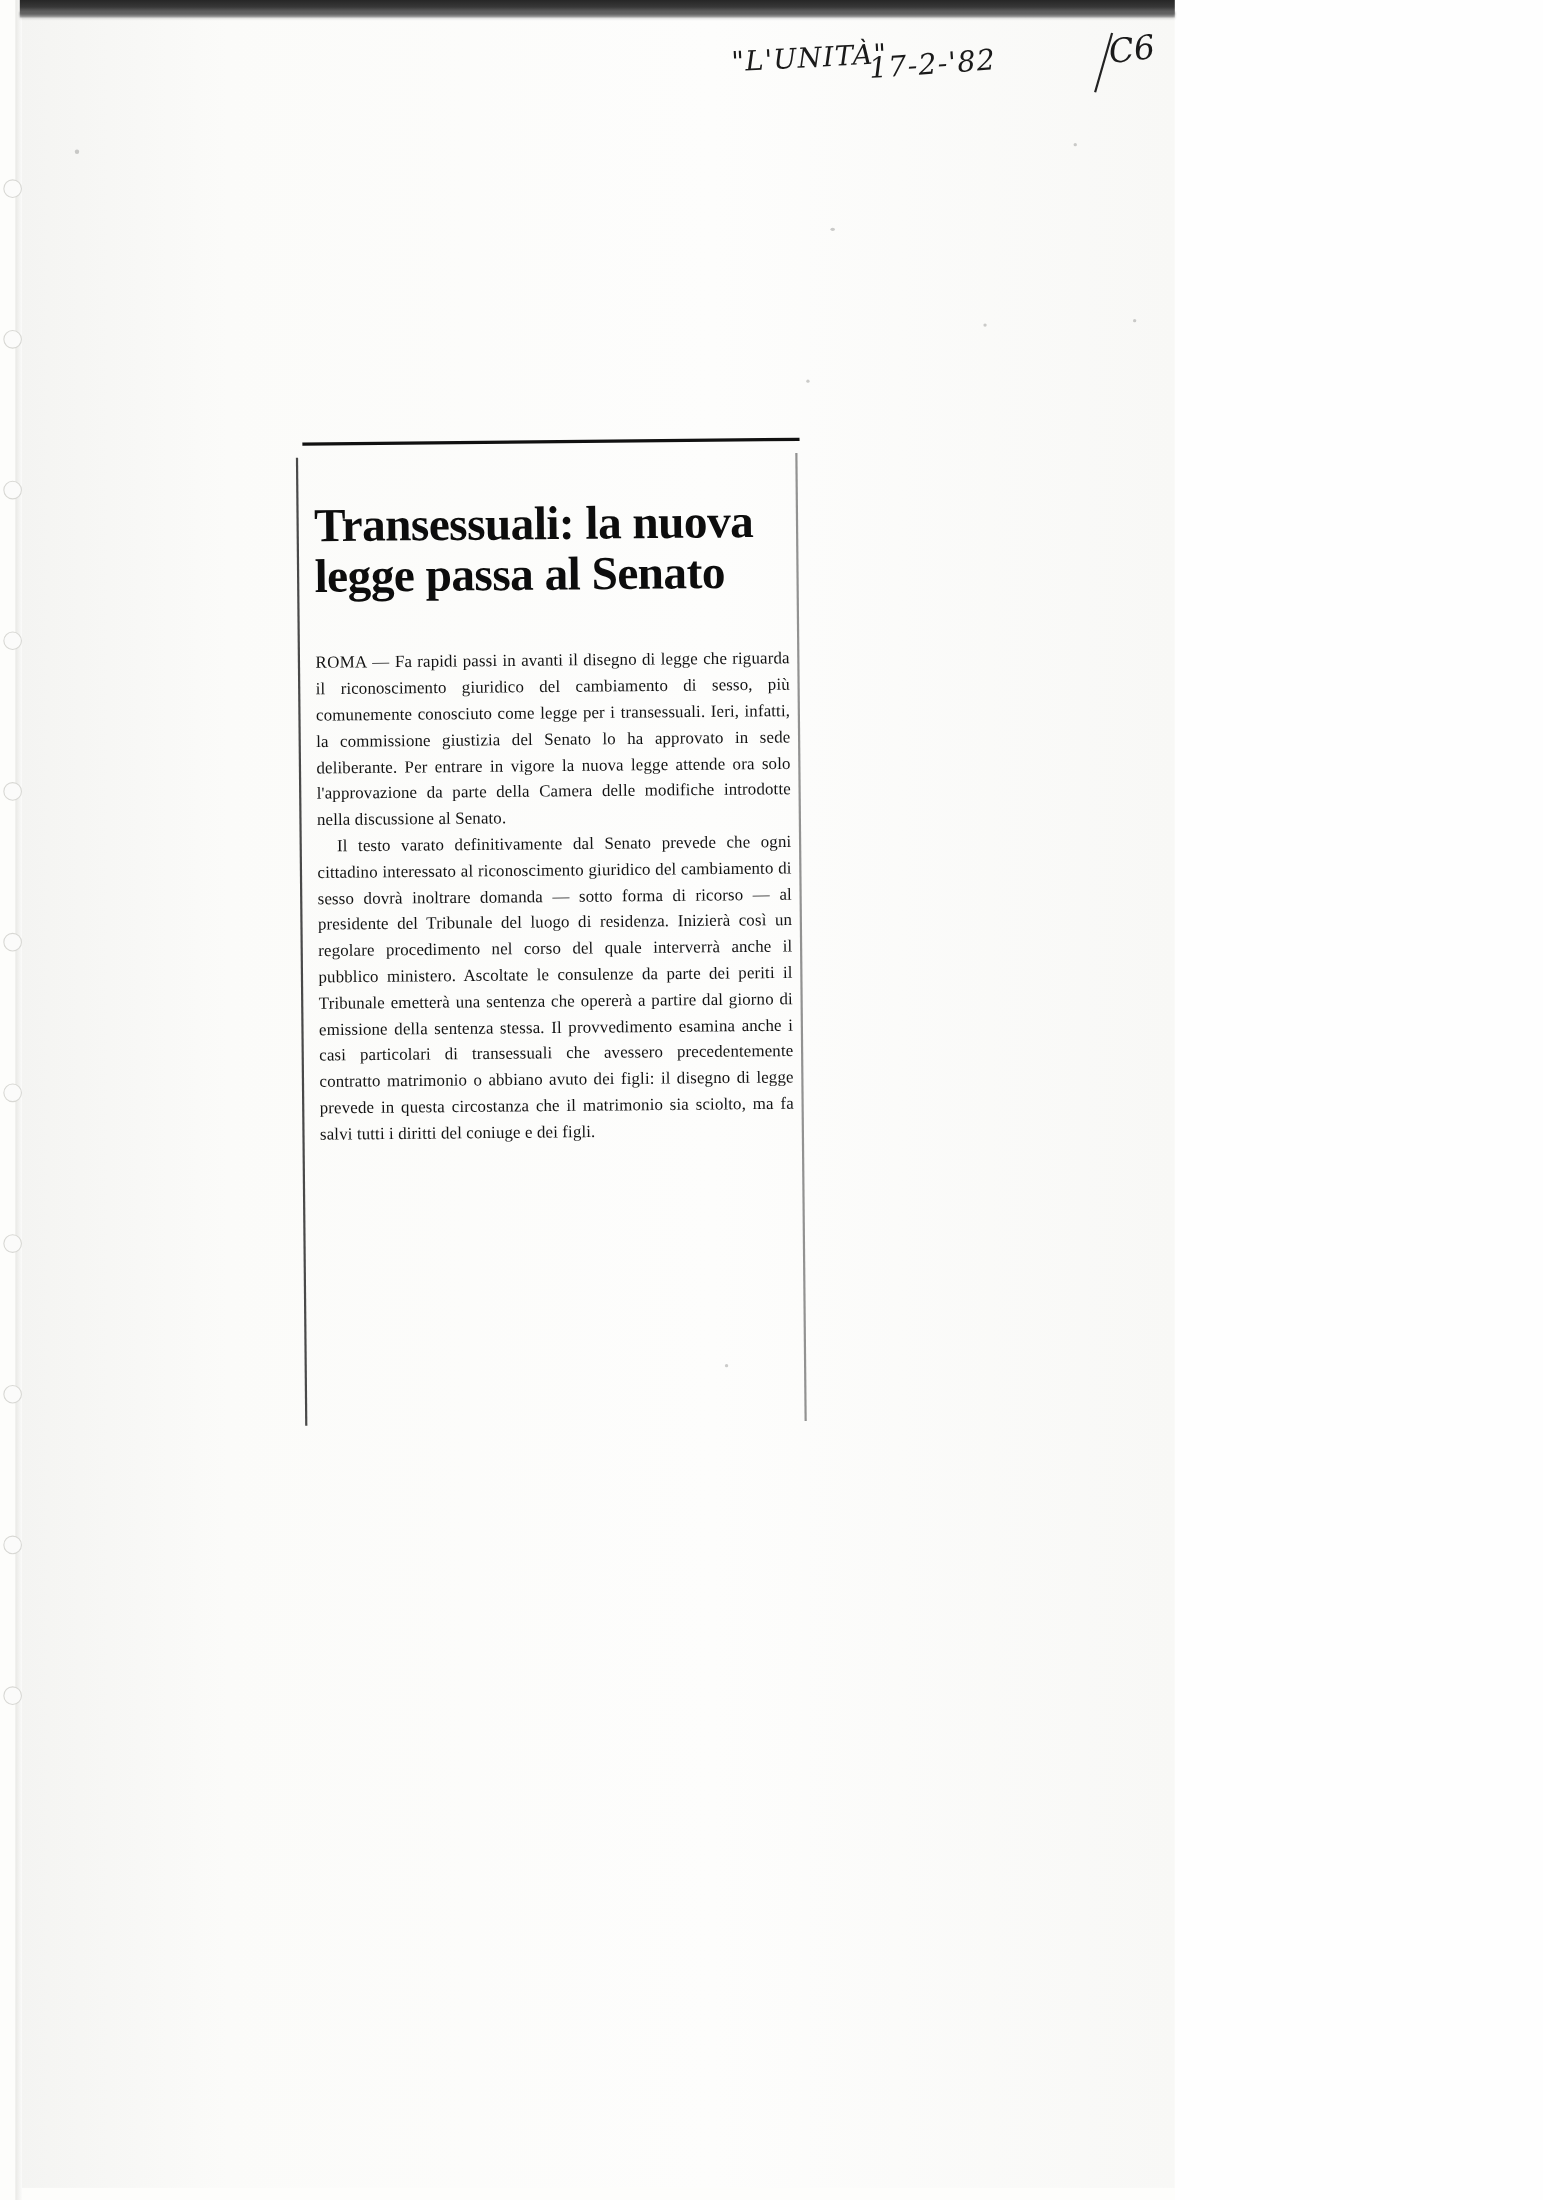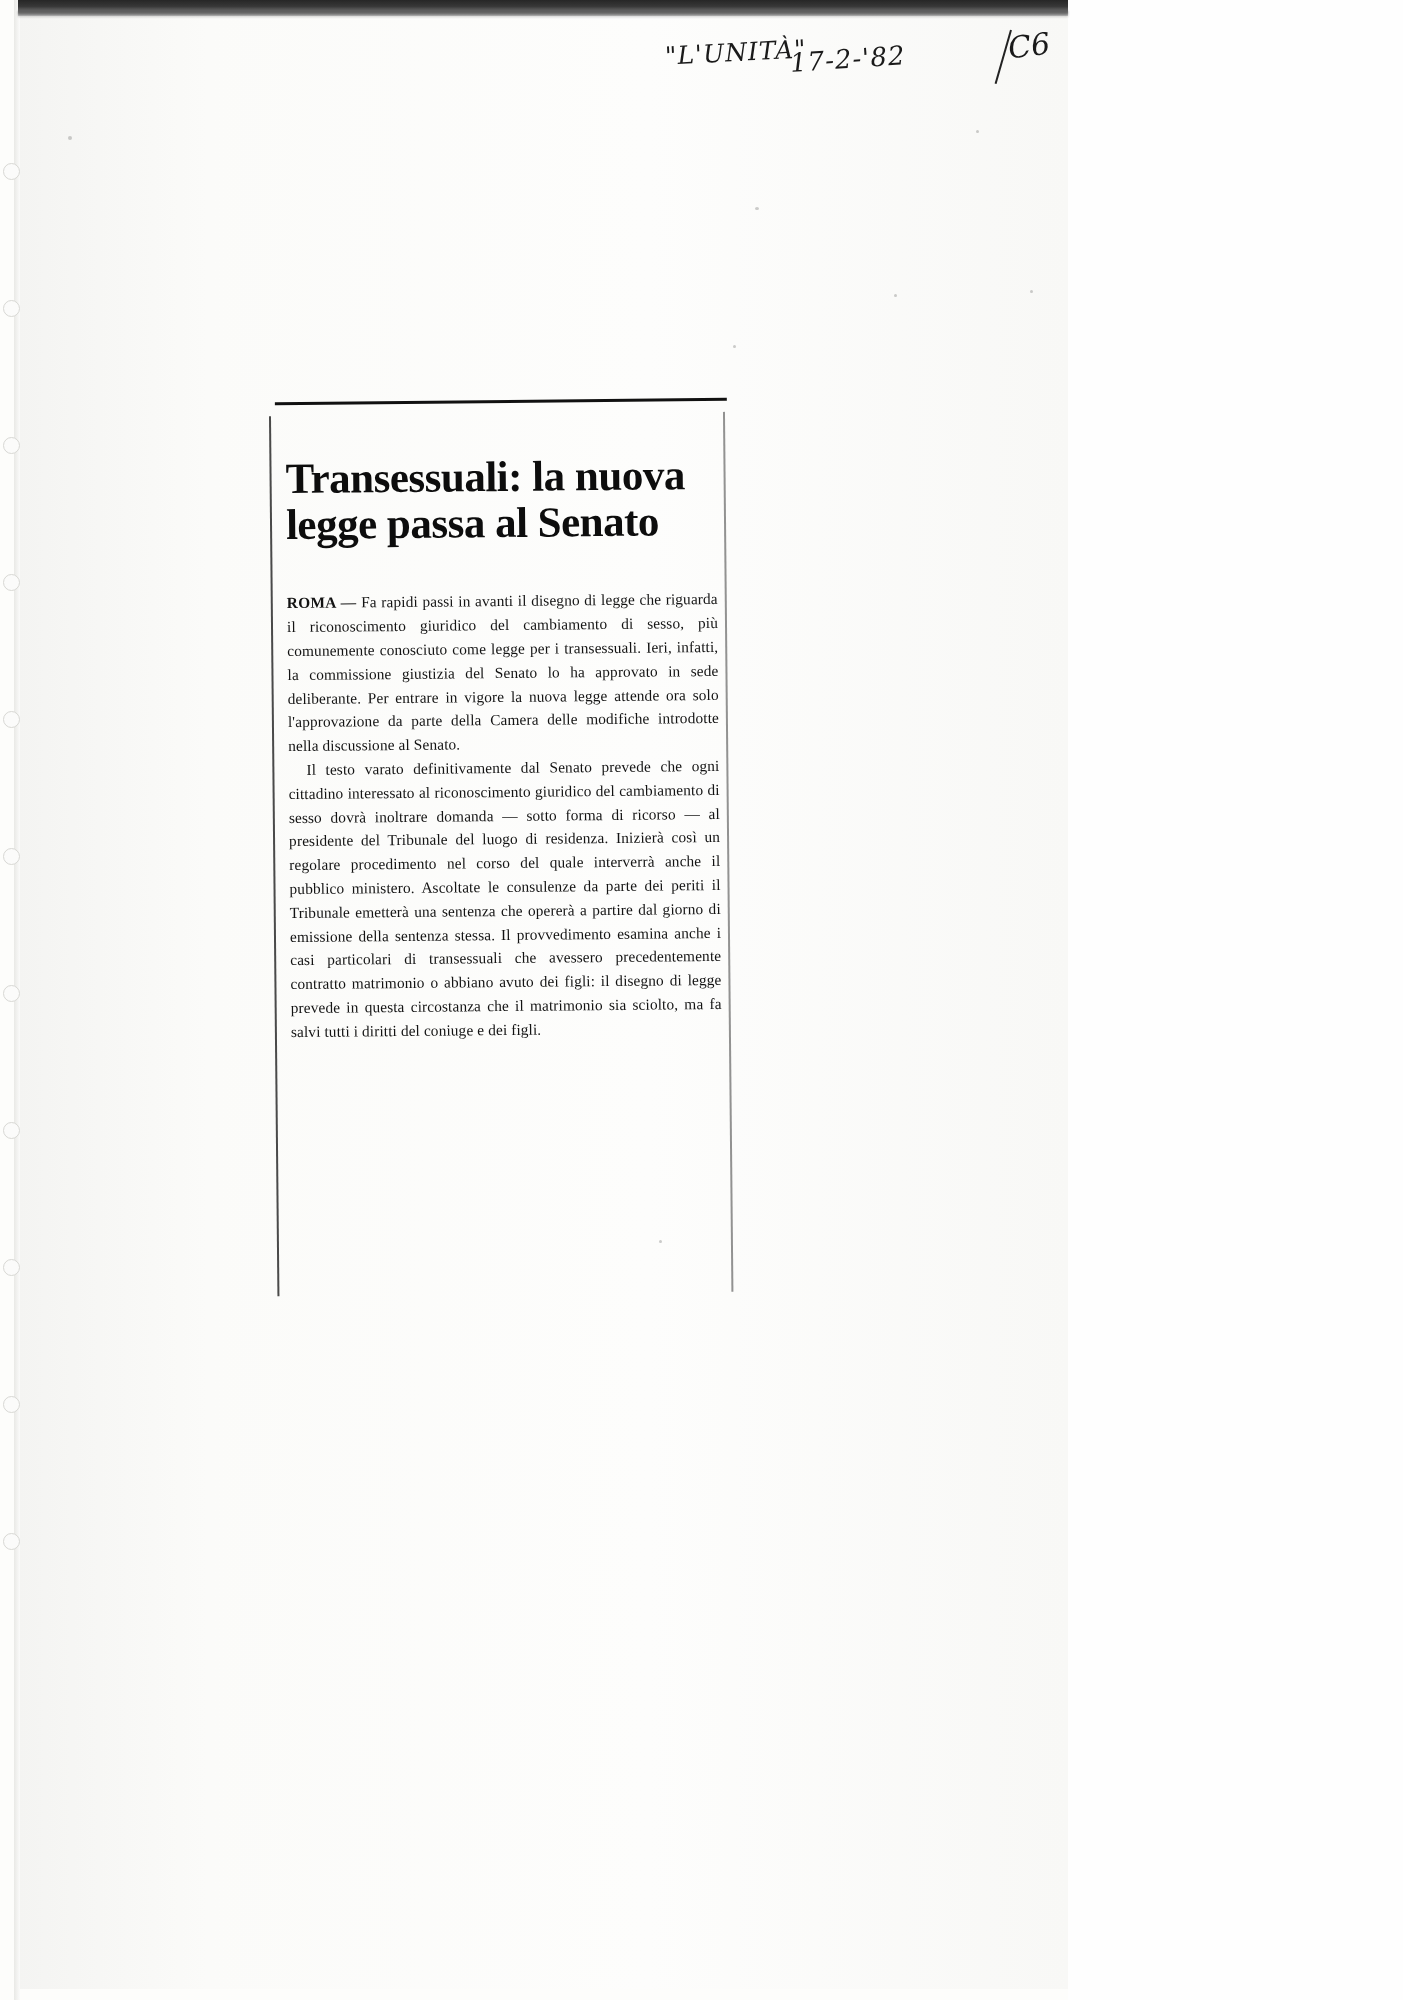--- a/index.html
+++ b/index.html
@@ -150,21 +150,21 @@
     padding: 10px 18px 16px 16px;
     font-family: "Liberation Serif", serif;
     font-size: 15.4px;
     line-height: 1.545;
     color: #131313;
     text-align: justify;
     letter-spacing: .1px;
   }
   .article-body p { margin: 0; }
   .article-body p + p { text-indent: 18px; }
-  .dateline { font-weight: bold; letter-spacing: .3px; margin-top: 22px; }
+  .dateline { font-weight: normal; letter-spacing: .3px; margin-top: 22px; }
 
   
   .speck {
     position: absolute;
     background: #9a9a98;
     border-radius: 50%;
     opacity: .5;
   }
 </style>
 </head>

